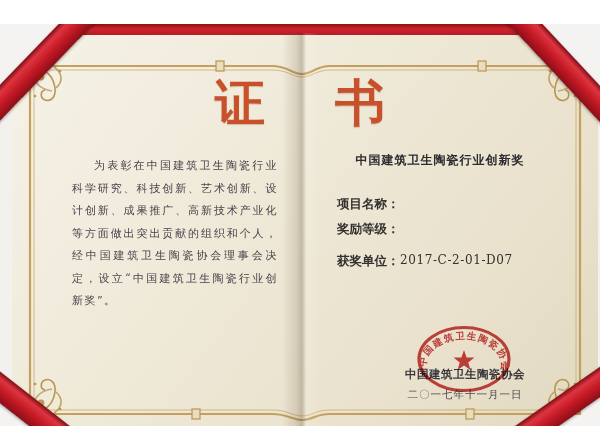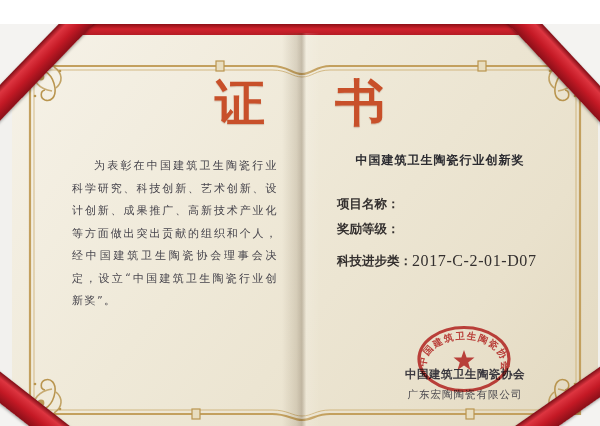--- a/index.html
+++ b/index.html
@@ -47,21 +47,21 @@
   .left-body{position:absolute;left:72px;top:131px;width:206px;z-index:7;
     font-size:11px;line-height:22.5px;letter-spacing:1.5px;color:#45434b;
     text-indent:2em;text-align:justify;}
   .award-title{position:absolute;left:308px;top:128px;width:264px;z-index:7;text-align:center;
     font-weight:bold;font-size:12px;letter-spacing:1px;color:#2b2b30;}
   .fields{position:absolute;left:337px;top:169px;width:233px;z-index:7;color:#34302f;}
   .field{display:flex;margin-bottom:11px;font-size:12.5px;line-height:21px;}
   .field.project{margin-bottom:4px;}
   .field .lab{flex:0 0 63px;font-weight:bold;white-space:nowrap;}
   .field .val{flex:1;letter-spacing:.4px;}
-  .field .val.num{font-size:16px;letter-spacing:.6px;font-family:Liberation Serif, serif;}
+  .field .val.num{font-size:12px;letter-spacing:.6px;}
   .issuer{position:absolute;left:400px;top:343px;width:130px;z-index:7;text-align:center;
     font-size:11.5px;font-weight:bold;letter-spacing:.5px;color:#3a383e;}
   .cdate{position:absolute;left:398px;top:364px;width:134px;z-index:7;text-align:center;
     font-size:10.5px;letter-spacing:1px;color:#4a484e;}
 
   
   .seal{position:absolute;left:414px;top:299px;z-index:8;mix-blend-mode:multiply;opacity:.92;}
 
   
   .ribbon{position:absolute;height:25px;width:150px;z-index:9;
@@ -127,27 +127,27 @@
   <div class="award-title">中国建筑卫生陶瓷行业创新奖</div>
 
   <div class="fields">
     <div class="field project">
       <span class="lab">项目名称：</span>
     </div>
     <div class="field">
       <span class="lab">奖励等级：</span>
     </div>
     <div class="field">
-      <span class="lab">科技进步类：</span>
+      <span class="lab">获奖单位：</span>
       <span class="val num">2017-C-2-01-D07</span>
     </div>
   </div>
 
   <div class="issuer">中国建筑卫生陶瓷协会</div>
-  <div class="cdate">广东宏陶陶瓷有限公司</div>
+  <div class="cdate">二〇一七年十一月一日</div>
 
   <svg class="seal" width="100" height="74" viewBox="0 0 100 74">
     <ellipse cx="50" cy="36" rx="45" ry="31.5" fill="none" stroke="#c73737" stroke-width="3.2"></ellipse>
     <path id="sealArc" d="M 13 48 A 38 26 0 1 1 87 48" fill="none" stroke="none"></path>
     <text font-size="9.5" fill="#c73737" letter-spacing="1.5" font-weight="bold">
       <textPath href="#sealArc" startOffset="4">中国建筑卫生陶瓷协会</textPath>
     </text>
     <path d="M50,27 L52.6,34.4 L60.5,34.6 L54.2,39.4 L56.5,46.9 L50,42.4 L43.5,46.9 L45.8,39.4 L39.5,34.6 L47.4,34.4 Z" fill="#c73737"></path>
   </svg>
 

